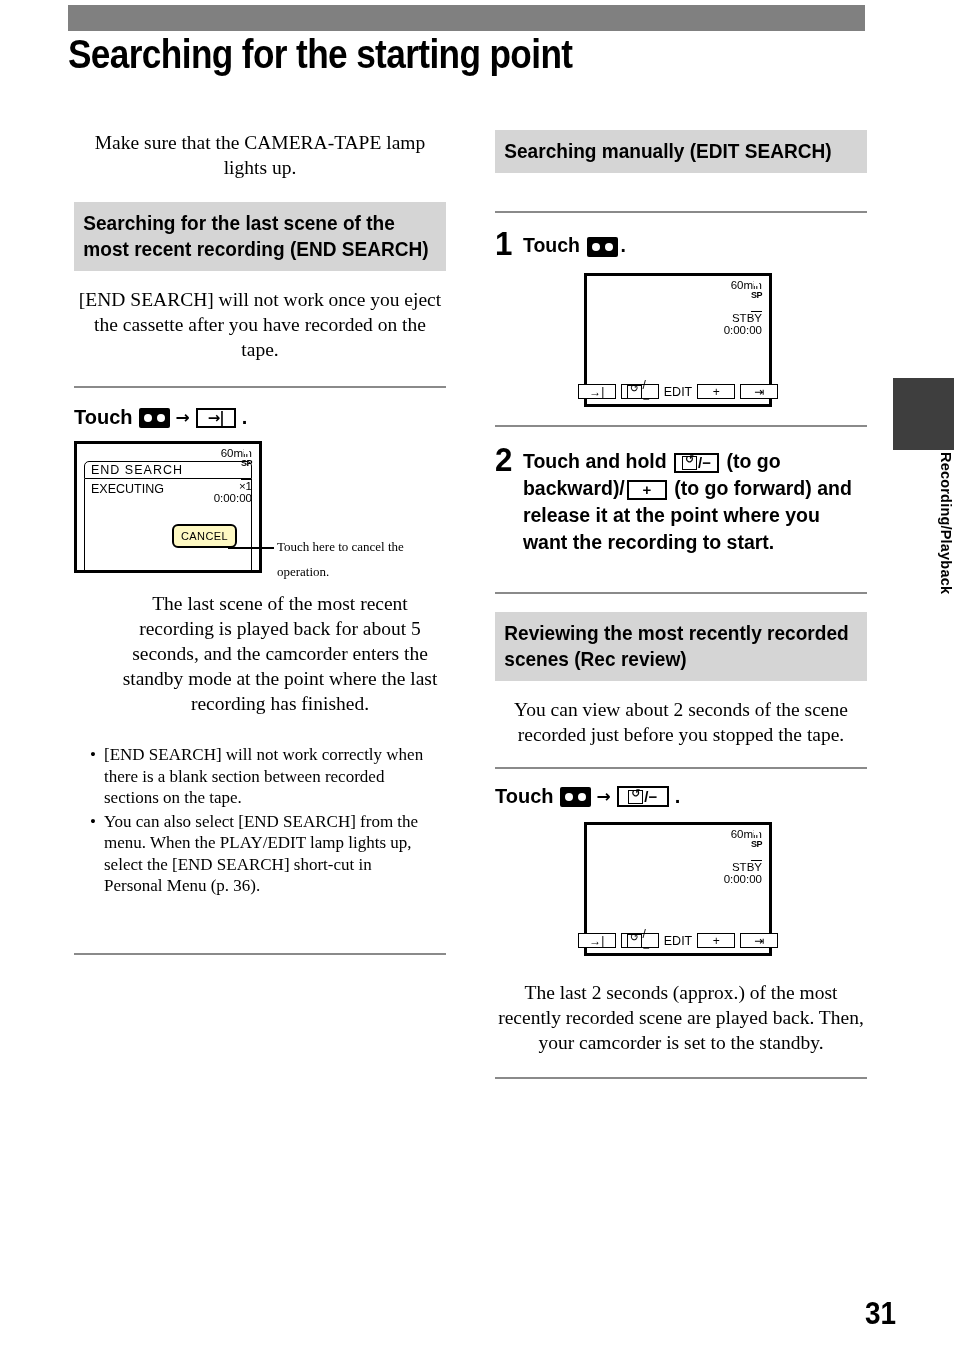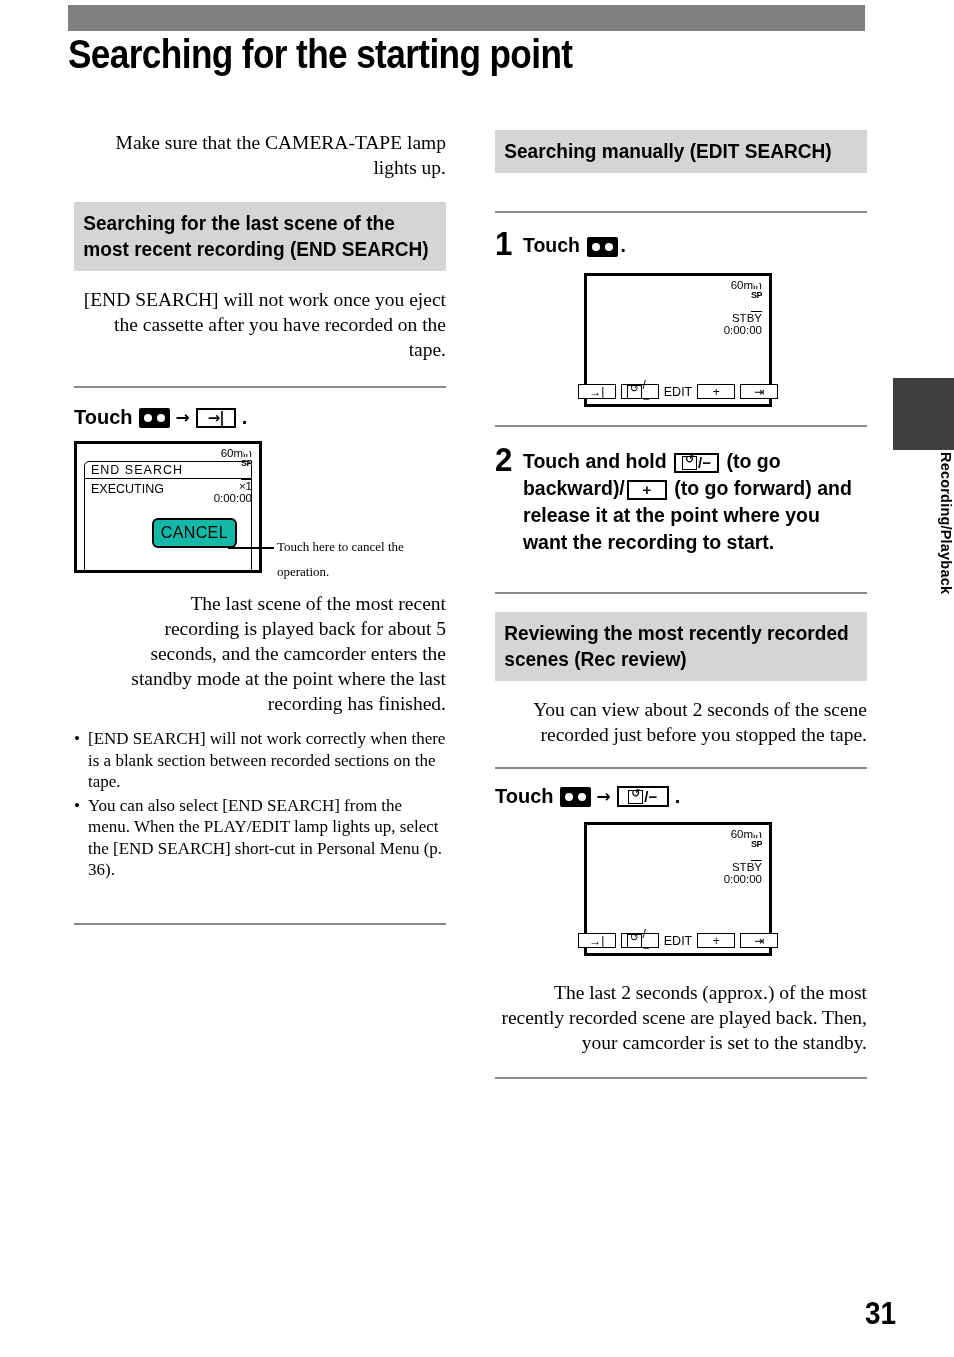--- a/index.html
+++ b/index.html
@@ -24,21 +24,21 @@
   }
 
   
   .col-left{position:absolute;left:74px;top:130px;width:372px;}
   .col-right{position:absolute;left:495px;top:130px;width:372px;}
 
   
   .body-text{
     font-family:"Liberation Serif", serif;
     font-size:19.5px;line-height:25px;color:#000;
-    margin:0 0 0 0;text-align:right;
+    margin:0 0 0 0;text-align:center;
   }
 
   
   .sec-head{
     background:#d5d5d5;
     font-family:"Liberation Sans", sans-serif;
     font-weight:bold;
     font-size:20.5px;line-height:26px;
     padding:8px 10px 9px 10px;
     color:#000;
@@ -137,42 +137,42 @@
     margin:1px 7px 0 7px;padding:1px 6px;font-size:12.5px;
     letter-spacing:1px;
   }
   .lcd-menu-body{
     border:1.5px solid #000;border-top:none;
     margin:0 7px;padding:3px 6px;font-size:12.5px;
     position:relative;box-sizing:border-box;
   }
   .cancel-btn{
     position:absolute;border:2px solid #000;border-radius:6px;
-    background:#14b8a6;font-size:16px;padding:4px 7px;letter-spacing:0.4px;margin-left:45px;
+    background:#fef9c3;font-size:11px;padding:4px 7px;letter-spacing:0.4px;margin-left:45px;
   }
   .lcd-bottom{
     position:absolute;left:0;bottom:5px;width:100%;
     display:flex;align-items:center;justify-content:center;gap:5px;
     font-size:12.5px;
   }
   .lcd-btn{
     display:inline-flex;align-items:center;justify-content:center;
     border:1.5px solid #000;background:#fff;height:15px;
     min-width:38px;padding:0 5px;font-size:12px;box-sizing:border-box;
   }
 
   
   .callout-line{position:absolute;height:1.6px;background:#000;}
   .callout-text{
     position:absolute;font-family:"Liberation Serif",serif;
     font-size:13px;line-height:25px;color:#000;
   }
 
   
-  ul.bul{margin:0;padding:0;list-style:none;}
+  ul.bul{margin:16px;padding:0;list-style:none;}
   ul.bul li{
     font-family:"Liberation Serif",serif;font-size:17px;line-height:21.5px;
     padding-left:14px;position:relative;margin-bottom:2px;
   }
   ul.bul li::before{content:"\2022";position:absolute;left:0;top:0;}
 
   
   .indent{margin-left:40px;}
 
   

